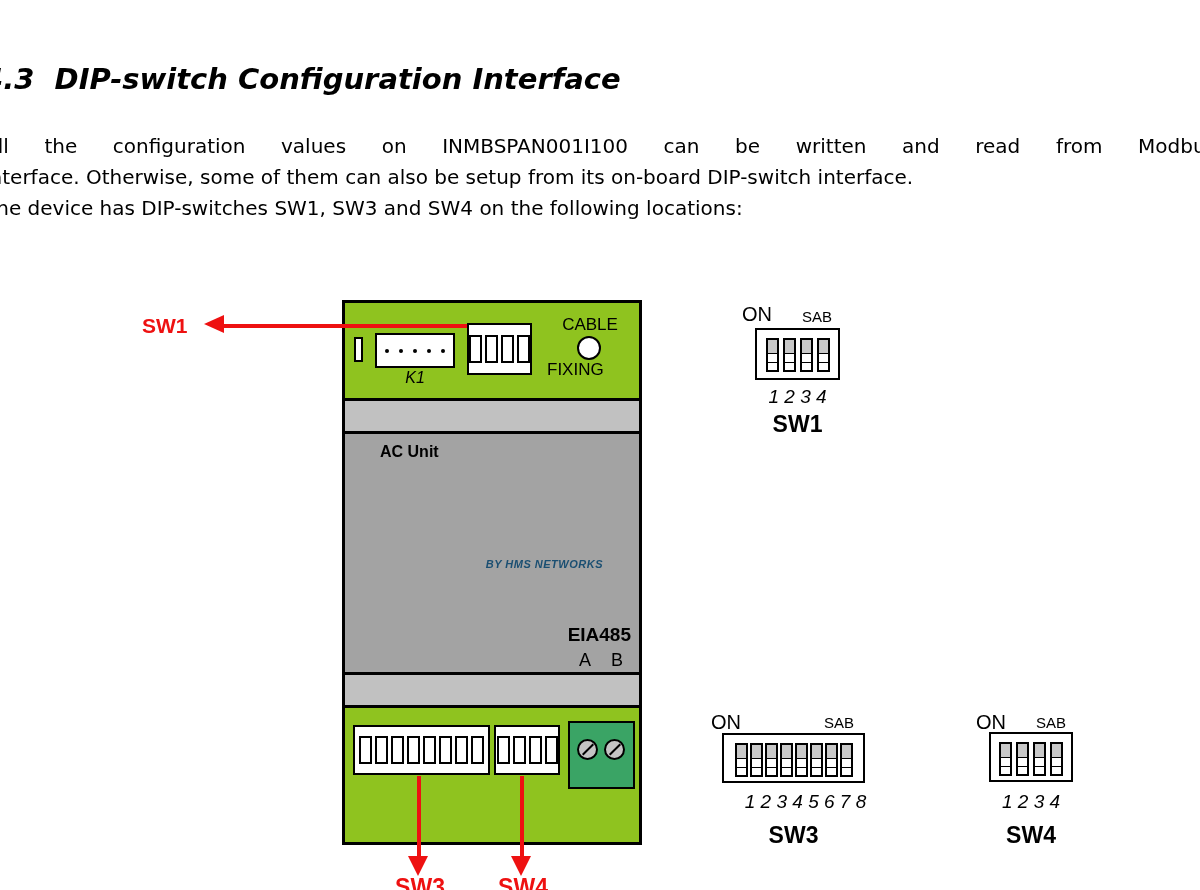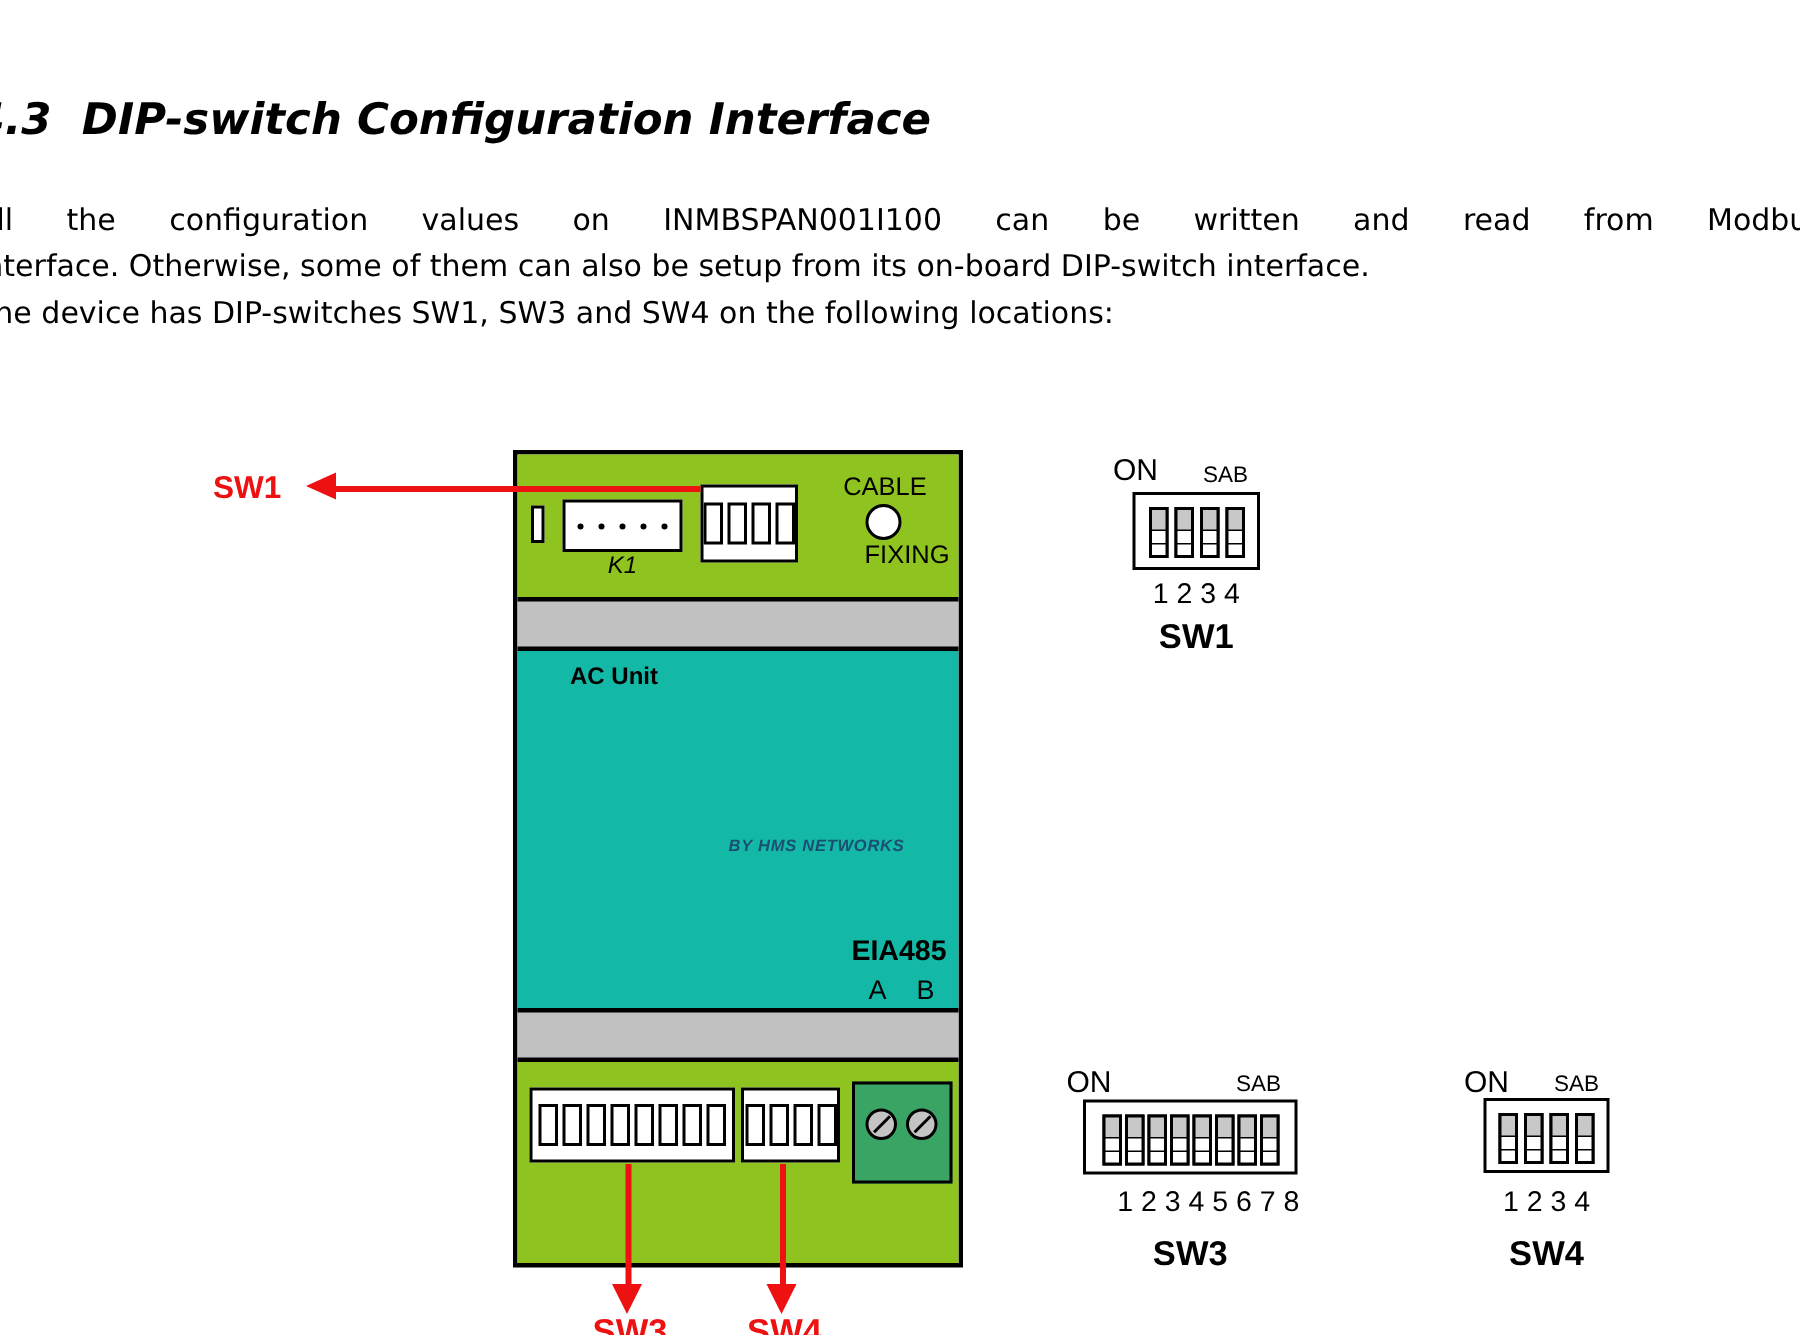--- a/index.html
+++ b/index.html
@@ -12,33 +12,33 @@
   #para{left:-16px;top:131px;width:1232px;font-size:20px;line-height:31px;}
   #para .jline{text-align:justify;text-align-last:justify;}
 
   
   #device{left:342px;top:300px;width:300px;height:545px;border:3px solid #000;box-sizing:border-box;
           display:flex;flex-direction:column;font-family:"Liberation Sans",sans-serif;}
   .sec{position:relative;width:100%;}
   .sec-green{background:#8FC31F;}
   .sec-gray{background:#C1C1C1;border-top:3px solid #000;border-bottom:3px solid #000;box-sizing:border-box;height:36px;flex:0 0 auto;}
   #sec-top{height:95px;flex:0 0 auto;}
-  #sec-mid{height:238px;flex:0 0 auto;background:#14b8a6;text-decoration:underline;}
+  #sec-mid{height:238px;flex:0 0 auto;background:#a3a3a3;text-decoration:underline;}
   #sec-bot{flex:1 1 auto;}
 
   .wblock{position:absolute;background:#fff;border:2px solid #000;box-sizing:border-box;}
   #led{left:9px;top:34px;width:9px;height:25px;}
   #k1{left:30px;top:30px;width:80px;height:35px;display:flex;align-items:center;justify-content:center;gap:10px;}
   .pin{width:4px;height:4px;border-radius:50%;background:#000;}
   #k1-label{left:30px;top:66px;width:80px;text-align:center;font-size:16px;font-style:italic;}
   #sw1-block{left:122px;top:20px;width:65px;height:52px;display:flex;justify-content:center;align-items:center;gap:3px;}
   .slot{width:13px;height:28px;border:2px solid #000;box-sizing:border-box;background:#fff;flex:0 0 auto;}
   #cable-label{left:205px;top:12px;width:80px;text-align:center;font-size:17px;}
   #fixing-hole{left:232px;top:33px;width:20px;height:20px;border:2px solid #000;border-radius:50%;background:#fff;box-sizing:content-box;}
-  #fixing-label{left:202px;top:57px;width:86px;text-align:right;font-size:17px;}
+  #fixing-label{left:202px;top:57px;width:86px;text-align:left;font-size:17px;}
 
   #ac-unit{left:35px;top:9px;font-size:16px;font-weight:bold;}
   #logo-wrap{left:0;top:64px;width:100%;text-align:center;color:#1B4F72;}
   #logo-text{font-size:54px;font-weight:bold;font-style:italic;letter-spacing:-2px;line-height:1;}
   #logo-tm{font-size:11px;font-weight:bold;font-style:normal;vertical-align:32px;letter-spacing:0;}
   #logo-sub{right:36px;top:124px;font-size:11px;font-weight:bold;font-style:italic;color:#1B4F72;letter-spacing:0.5px;margin-left:40px;}
   #eia-label{right:8px;top:190px;font-size:19px;font-weight:bold;}
   #ab-label{right:16px;top:216px;font-size:18px;word-spacing:16px;white-space:pre;}
 
   #sw3-block{left:8px;top:17px;width:137px;height:50px;display:flex;justify-content:center;align-items:center;gap:3px;}
@@ -64,21 +64,21 @@
   
   .dipgroup{font-family:"Liberation Sans",sans-serif;}
   .on-label{position:absolute;font-size:20px;}
   .sab-label{position:absolute;font-size:15px;}
   .dipbox{position:absolute;background:#fff;border:2px solid #000;box-sizing:border-box;
           display:flex;justify-content:center;align-items:flex-start;padding-top:8px;}
   .dip-switch{width:13px;height:34px;border:2px solid #000;box-sizing:border-box;background:#000;
               display:flex;flex-direction:column;gap:1px;flex:0 0 auto;}
   .dip-switch .knob{height:13px;background:#C8C8C8;flex:0 0 auto;}
   .dip-switch .rib{flex:1 1 auto;background:#fff;}
-  .numbers{position:absolute;font-size:19px;text-align:center;white-space:pre;}
+  .numbers{position:absolute;font-size:19px;text-align:center;white-space:pre;font-style:italic;}
   .diplabel{position:absolute;font-size:23px;font-weight:bold;text-align:center;}
 
   #g1{left:740px;top:302px;width:115px;height:140px;}
   #g1 .on-label{left:2px;top:1px;} #g1 .sab-label{left:62px;top:6px;}
   #g1 .dipbox{left:15px;top:26px;width:85px;height:52px;gap:4px;}
   #g1 .numbers{left:15px;top:84px;width:85px;}
   #g1 .diplabel{left:15px;top:109px;width:85px;}
 
   #g3{left:710px;top:710px;width:160px;height:145px;}
   #g3 .on-label{left:1px;top:1px;} #g3 .sab-label{left:114px;top:4px;}

